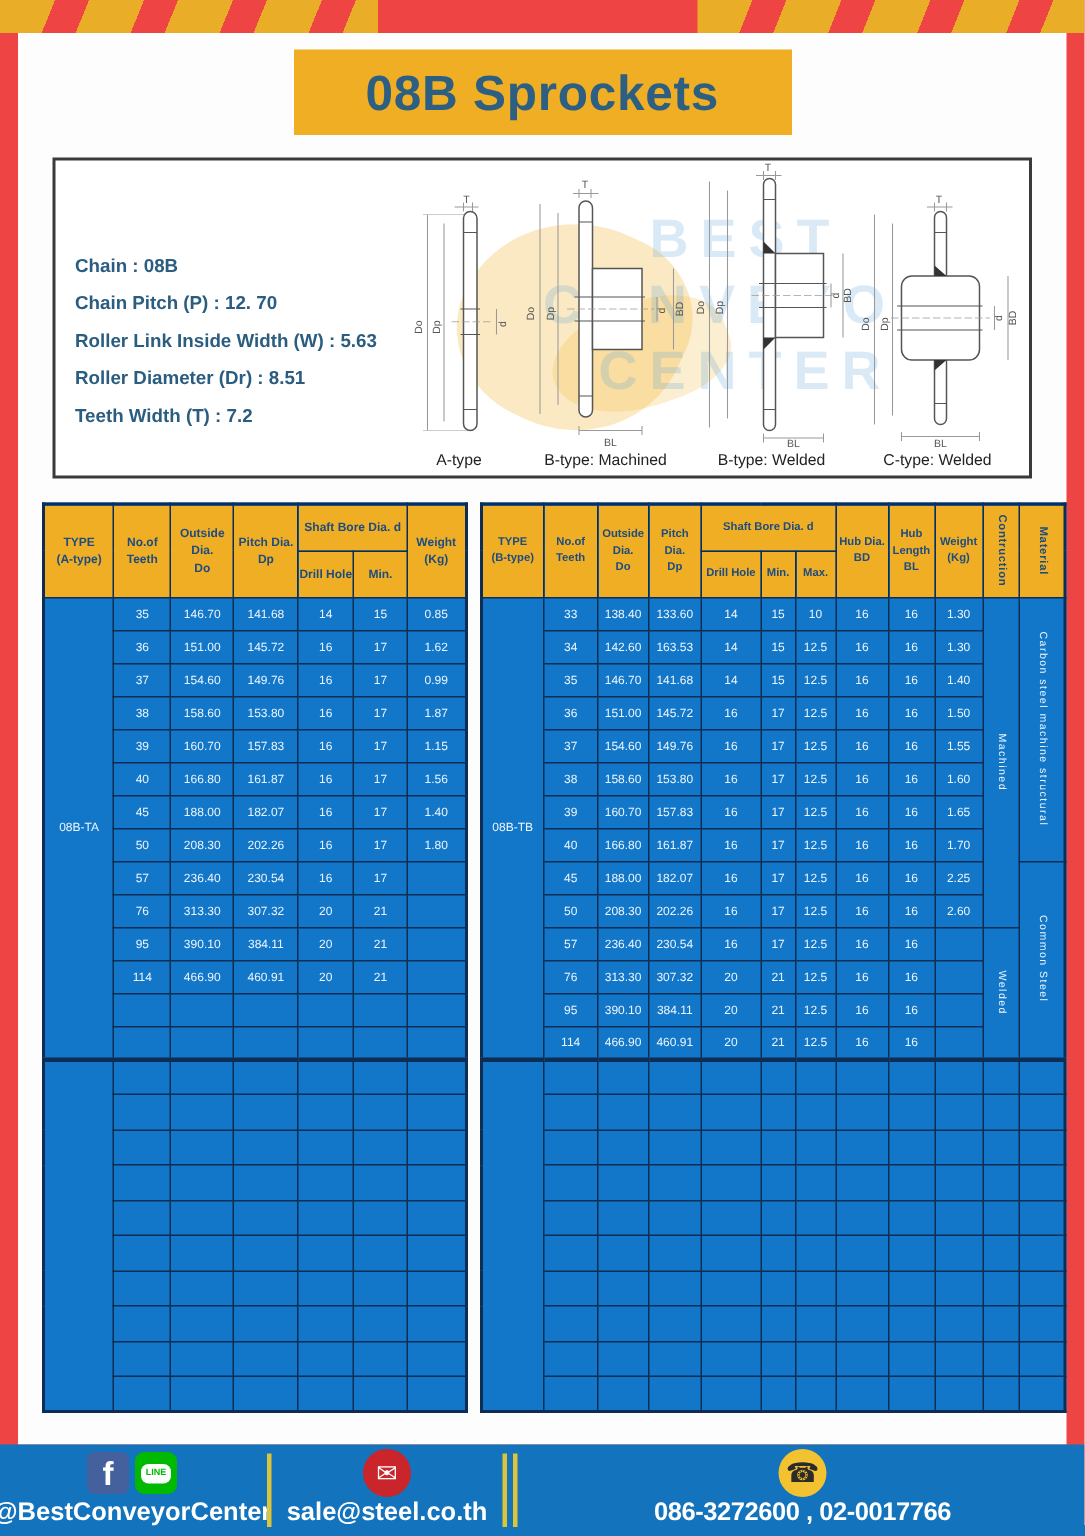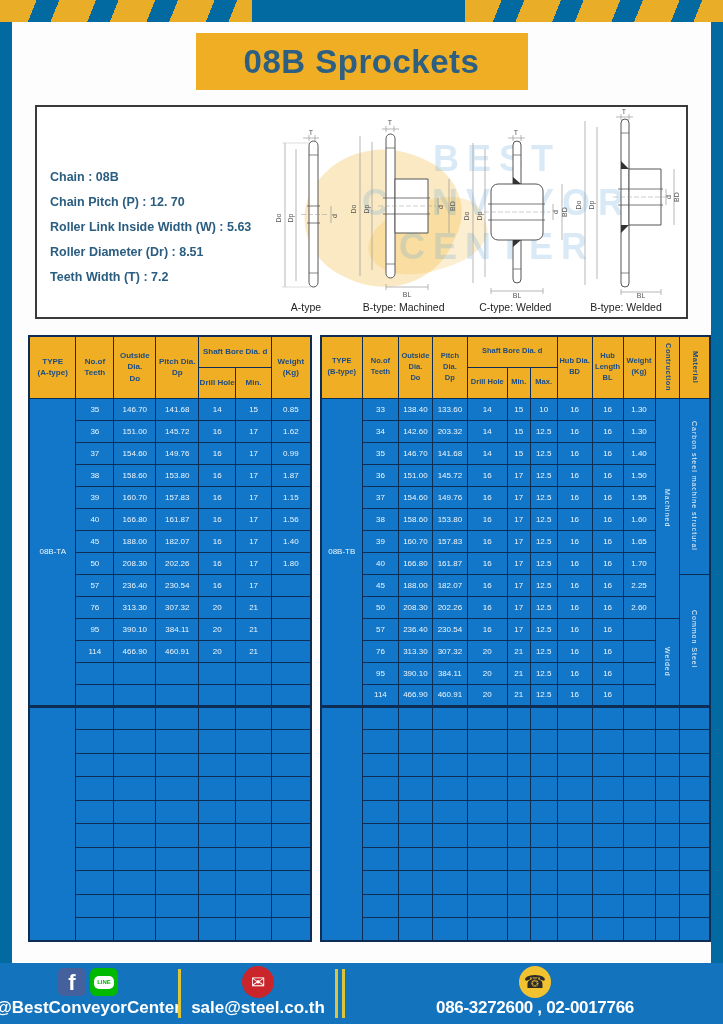--- a/index.html
+++ b/index.html
@@ -1,17 +1,17 @@
 <!DOCTYPE html>
 <html><head>
 <meta charset="utf-8">
 <style>
   html,body{margin:0;padding:0;}
   body{width:723px;height:1024px;font-family:"Liberation Sans",sans-serif;}
-  .page{position:relative;width:723px;height:1024px;background:#0369a1;overflow:hidden;}
+  .page{position:relative;width:723px;height:1024px;background:#ef4444;overflow:hidden;}
   .stripes{position:absolute;top:0;height:22px;background:repeating-linear-gradient(112deg,#e9ad27 0 34px,transparent 34px 55px);}
   .stripes-left{left:0;width:252px;}
   .stripes-right{right:0;width:258px;}
   .content{position:absolute;left:12px;top:22px;width:699px;height:941px;background:#fdfdfd;}
   .title-banner{margin:11px auto 0 auto;width:332px;height:57px;background:#f0ae24;display:flex;align-items:center;justify-content:center;
     font-size:33px;font-weight:bold;color:#2d5f82;letter-spacing:.5px;}
   
   .spec-panel{position:absolute;left:23px;top:83px;width:649px;height:210px;background:#fff;border:2px solid #3a3a3a;}
   .watermark{position:absolute;left:290px;top:30px;width:340px;height:160px;pointer-events:none;text-align:center;
     font-weight:bold;color:rgba(80,160,215,.22);line-height:44px;font-size:36px;letter-spacing:8px;overflow:hidden;}
@@ -131,20 +131,51 @@
             <text x="106" y="89" text-anchor="middle" transform="rotate(-90 106 89)">BD</text>
             <line x1="37" y1="170" x2="79" y2="170" stroke="#999" stroke-width="0.7"></line>
             <line x1="37" y1="167" x2="37" y2="173" stroke="#999" stroke-width="0.7"></line>
             <line x1="79" y1="167" x2="79" y2="173" stroke="#999" stroke-width="0.7"></line>
             <text x="58" y="180" text-anchor="middle">BL</text>
           </svg>
           <figcaption>B-type: Machined</figcaption>
         </figure>
 
         <figure>
+          <svg class="dwg" width="108" height="192" viewBox="0 0 108 192">
+            <text x="52" y="7" text-anchor="middle">T</text>
+            <line x1="44" y1="10" x2="61" y2="10" stroke="#999" stroke-width="0.7"></line>
+            <line x1="49" y1="7" x2="49" y2="13" stroke="#999" stroke-width="0.7"></line>
+            <line x1="57" y1="7" x2="57" y2="13" stroke="#999" stroke-width="0.7"></line>
+            <line x1="13" y1="14" x2="13" y2="178" stroke="#999" stroke-width="0.7"></line>
+            <text x="9" y="98" text-anchor="middle" transform="rotate(-90 9 98)">Do</text>
+            <line x1="25" y1="20" x2="25" y2="172" stroke="#999" stroke-width="0.7"></line>
+            <text x="22" y="98" text-anchor="middle" transform="rotate(-90 22 98)">Dp</text>
+            <rect x="49" y="12" width="8" height="168" rx="4" fill="#fff" stroke="#555"></rect>
+            <line x1="49" y1="26" x2="57" y2="26" stroke="#555" stroke-width="0.7"></line>
+            <line x1="49" y1="166" x2="57" y2="166" stroke="#555" stroke-width="0.7"></line>
+            <rect x="57" y="62" width="32" height="56" fill="#fff" stroke="#555"></rect>
+            <path d="M49 54 L57 62 L49 62 Z" fill="#333"></path>
+            <path d="M49 126 L57 118 L49 118 Z" fill="#333"></path>
+            <line x1="46" y1="82" x2="91" y2="82" stroke="#555" stroke-width="0.8"></line>
+            <line x1="46" y1="98" x2="91" y2="98" stroke="#555" stroke-width="0.8"></line>
+            <line x1="41" y1="90" x2="96" y2="90" stroke="#999" stroke-width="0.5" stroke-dasharray="5 2"></line>
+            <line x1="94" y1="82" x2="94" y2="98" stroke="#999" stroke-width="0.7"></line>
+            <text x="99" y="90" text-anchor="middle" transform="rotate(-90 99 90)">d</text>
+            <line x1="102" y1="62" x2="102" y2="118" stroke="#999" stroke-width="0.7"></line>
+            <text x="107" y="90" text-anchor="middle" transform="rotate(-90 107 90)">BD</text>
+            <line x1="49" y1="185" x2="89" y2="185" stroke="#999" stroke-width="0.7"></line>
+            <line x1="49" y1="182" x2="49" y2="188" stroke="#999" stroke-width="0.7"></line>
+            <line x1="89" y1="182" x2="89" y2="188" stroke="#999" stroke-width="0.7"></line>
+            <text x="69" y="191" text-anchor="middle">BL</text>
+          </svg>
+          <figcaption>B-type: Welded</figcaption>
+        </figure>
+
+        <figure>
           <svg class="dwg" width="110" height="172" viewBox="0 0 110 172">
             <text x="56" y="8" text-anchor="middle">T</text>
             <line x1="48" y1="11" x2="65" y2="11" stroke="#999" stroke-width="0.7"></line>
             <line x1="53" y1="8" x2="53" y2="14" stroke="#999" stroke-width="0.7"></line>
             <line x1="61" y1="8" x2="61" y2="14" stroke="#999" stroke-width="0.7"></line>
             <line x1="13" y1="16" x2="13" y2="156" stroke="#999" stroke-width="0.7"></line>
             <text x="9" y="89" text-anchor="middle" transform="rotate(-90 9 89)">Do</text>
             <line x1="25" y1="22" x2="25" y2="150" stroke="#999" stroke-width="0.7"></line>
             <text x="22" y="89" text-anchor="middle" transform="rotate(-90 22 89)">Dp</text>
             <rect x="53" y="14" width="8" height="142" rx="4" fill="#fff" stroke="#555"></rect>
@@ -160,51 +191,20 @@
             <text x="98" y="85" text-anchor="middle" transform="rotate(-90 98 85)">d</text>
             <line x1="102" y1="57" x2="102" y2="113" stroke="#999" stroke-width="0.7"></line>
             <text x="107" y="85" text-anchor="middle" transform="rotate(-90 107 85)">BD</text>
             <line x1="31" y1="164" x2="83" y2="164" stroke="#999" stroke-width="0.7"></line>
             <line x1="31" y1="161" x2="31" y2="167" stroke="#999" stroke-width="0.7"></line>
             <line x1="83" y1="161" x2="83" y2="167" stroke="#999" stroke-width="0.7"></line>
             <text x="57" y="171" text-anchor="middle">BL</text>
           </svg>
           <figcaption>C-type: Welded</figcaption>
         </figure>
-
-        <figure>
-          <svg class="dwg" width="108" height="192" viewBox="0 0 108 192">
-            <text x="52" y="7" text-anchor="middle">T</text>
-            <line x1="44" y1="10" x2="61" y2="10" stroke="#999" stroke-width="0.7"></line>
-            <line x1="49" y1="7" x2="49" y2="13" stroke="#999" stroke-width="0.7"></line>
-            <line x1="57" y1="7" x2="57" y2="13" stroke="#999" stroke-width="0.7"></line>
-            <line x1="13" y1="14" x2="13" y2="178" stroke="#999" stroke-width="0.7"></line>
-            <text x="9" y="98" text-anchor="middle" transform="rotate(-90 9 98)">Do</text>
-            <line x1="25" y1="20" x2="25" y2="172" stroke="#999" stroke-width="0.7"></line>
-            <text x="22" y="98" text-anchor="middle" transform="rotate(-90 22 98)">Dp</text>
-            <rect x="49" y="12" width="8" height="168" rx="4" fill="#fff" stroke="#555"></rect>
-            <line x1="49" y1="26" x2="57" y2="26" stroke="#555" stroke-width="0.7"></line>
-            <line x1="49" y1="166" x2="57" y2="166" stroke="#555" stroke-width="0.7"></line>
-            <rect x="57" y="62" width="32" height="56" fill="#fff" stroke="#555"></rect>
-            <path d="M49 54 L57 62 L49 62 Z" fill="#333"></path>
-            <path d="M49 126 L57 118 L49 118 Z" fill="#333"></path>
-            <line x1="46" y1="82" x2="91" y2="82" stroke="#555" stroke-width="0.8"></line>
-            <line x1="46" y1="98" x2="91" y2="98" stroke="#555" stroke-width="0.8"></line>
-            <line x1="41" y1="90" x2="96" y2="90" stroke="#999" stroke-width="0.5" stroke-dasharray="5 2"></line>
-            <line x1="94" y1="82" x2="94" y2="98" stroke="#999" stroke-width="0.7"></line>
-            <text x="99" y="90" text-anchor="middle" transform="rotate(-90 99 90)">d</text>
-            <line x1="102" y1="62" x2="102" y2="118" stroke="#999" stroke-width="0.7"></line>
-            <text x="107" y="90" text-anchor="middle" transform="rotate(-90 107 90)">BD</text>
-            <line x1="49" y1="185" x2="89" y2="185" stroke="#999" stroke-width="0.7"></line>
-            <line x1="49" y1="182" x2="49" y2="188" stroke="#999" stroke-width="0.7"></line>
-            <line x1="89" y1="182" x2="89" y2="188" stroke="#999" stroke-width="0.7"></line>
-            <text x="69" y="191" text-anchor="middle">BL</text>
-          </svg>
-          <figcaption>B-type: Welded</figcaption>
-        </figure>
       </div>
     </div>
 
     <div class="tables">
       <table id="table-a">
         <colgroup>
           <col style="width:47px">
             <col style="width:38px">
             <col style="width:42px">
             <col style="width:43px">
@@ -510,21 +510,21 @@
               <td>10</td>
               <td>16</td>
               <td>16</td>
               <td>1.30</td>
               <td rowspan="10" class="vert">Machined</td>
               <td rowspan="8" class="vert">Carbon steel  machine structural</td>
             </tr>
             <tr>
               <td>34</td>
               <td>142.60</td>
-              <td>203.32</td>
+              <td>163.53</td>
               <td>14</td>
               <td>15</td>
               <td>12.5</td>
               <td>16</td>
               <td>16</td>
               <td>1.30</td>
             </tr>
             <tr>
               <td>35</td>
               <td>146.70</td>

